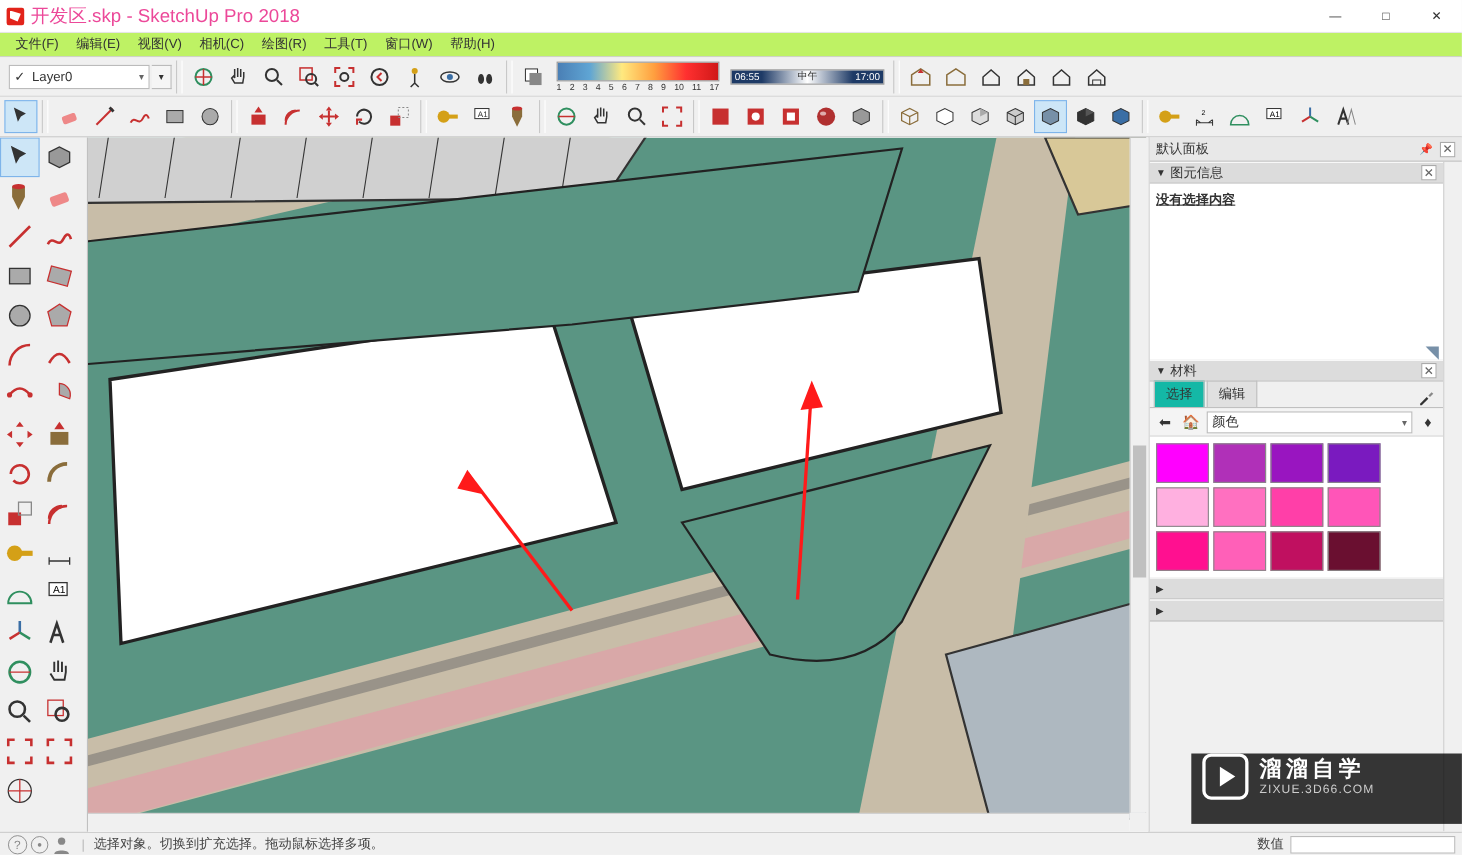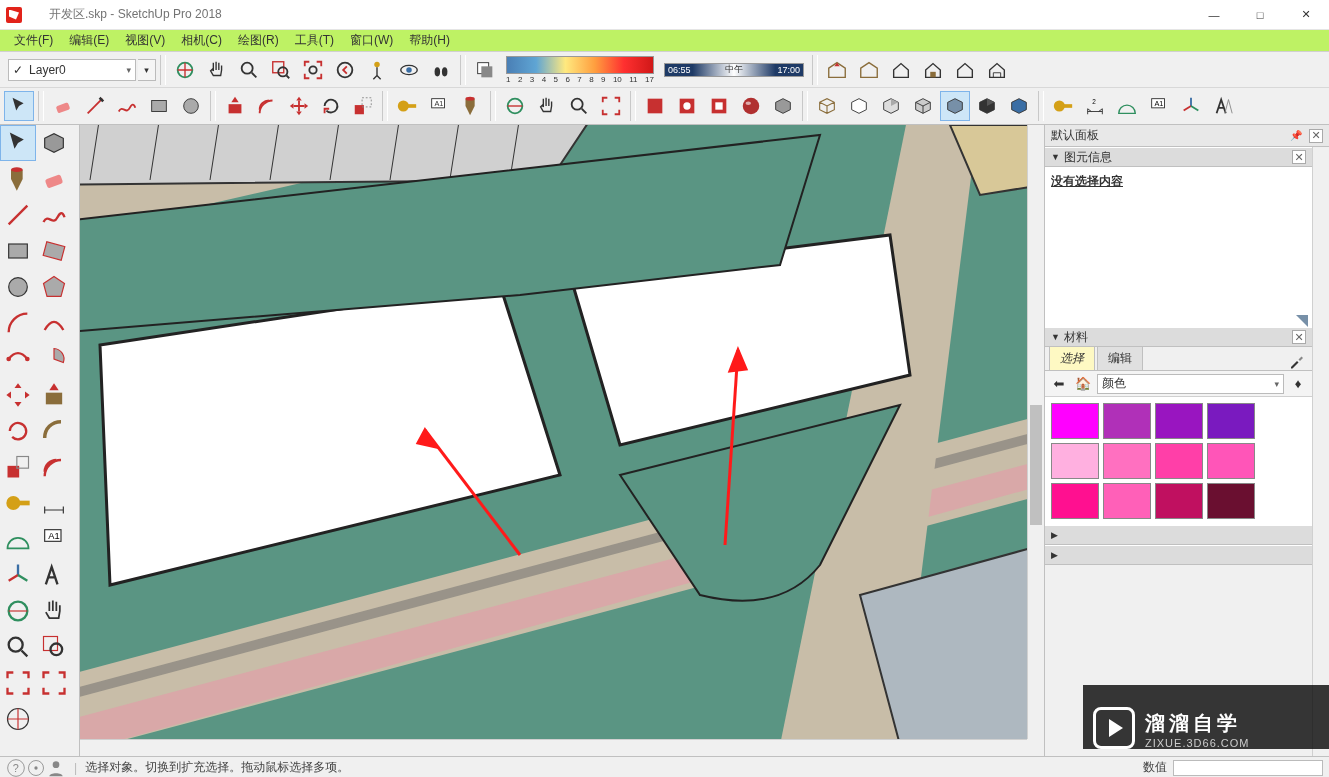--- a/index.html
+++ b/index.html
@@ -2,21 +2,21 @@
 <html><head>
 <meta charset="utf-8">
 <style>
 * { box-sizing: border-box; margin: 0; padding: 0; font-family: "Microsoft YaHei", Tahoma, sans-serif; }
 body { width: 1329px; height: 777px; background: #f0f0f0; overflow: hidden; font-size: 12px; color: #333; }
 
 
 .title-bar { height: 30px; background: #fff; display: flex; align-items: center; border-bottom: 1px solid #e5e5e5; }
 .title-bar .app-icon { width: 16px; height: 16px; margin: 0 6px; background: #e2231a; border-radius: 2px; position: relative; }
 .title-bar .app-icon::after { content: ''; position: absolute; width: 10px; height: 10px; background: #fff; top: 3px; left: 3px; clip-path: polygon(0 0, 100% 30%, 70% 100%, 0 70%); }
-.title-bar .title-text { flex: 1; color: #737373; font-size: 12px; margin-left: 21px; }
+.title-bar .title-text { flex: 1; color: #ec4899; font-size: 17px; }
 .window-controls { display: flex; }
 .window-controls .btn { width: 46px; height: 30px; display: flex; align-items: center; justify-content: center; color: #333; font-size: 11px; }
 
 
 .menu-bar { height: 22px; background: #bef264; display: flex; align-items: center; padding-left: 6px; border-bottom: 1px solid #d0d0d0; }
 .menu-bar .item { padding: 2px 8px; font-size: 12px; color: #333; }
 
 
 .toolbar-area { background: #f0f0f0; border-bottom: 1px solid #c0c0c0; }
 .toolbar-row { height: 36px; display: flex; align-items: center; padding: 0 4px; border-bottom: 1px solid #d8d8d8; gap: 2px; }
@@ -60,35 +60,35 @@
 .rp-body { background: #fff; padding: 6px; font-size: 12px; text-decoration: underline; }
 .rp-body.entity { height: 160px; }
 .rp-body.material { height: 70px; display: flex; gap: 6px; }
 .mat-preview { width: 58px; height: 58px; border: 1px solid #999; background: linear-gradient(135deg, #fff 50%, #7790a8 50%); }
 .mat-input { flex: 1; height: 20px; border: 1px solid #ccc; padding: 0 4px; background:#fafafa; color:#888; }
 .mat-side { display: flex; flex-direction: column; gap: 4px; }
 .mat-side .ico { width: 18px; height: 18px; border: 1px solid #999; background: #e8e8e8; display:flex; align-items:center; justify-content:center; font-size:11px; }
 
 .rp-tabs { height: 24px; background: #f0f0f0; display: flex; align-items: flex-end; border-bottom: 1px solid #c0c0c0; padding-left: 4px; }
 .rp-tab { padding: 3px 10px; border: 1px solid #c0c0c0; border-bottom: none; margin-right: 2px; background: #e0e0e0; font-size: 12px; }
-.rp-tab.active { background: #fef9c3; font-style: italic; }
+.rp-tab.active { background: #14b8a6; }
 .rp-tabs .dropper { margin-left: auto; margin-right: 6px; width:18px; height:18px; }
 
 .color-toolbar { height: 26px; display: flex; align-items: center; padding: 0 4px; gap: 4px; border-bottom: 1px solid #d0d0d0; background:#f4f4f4; }
 .color-toolbar .ico { width: 20px; height: 20px; display:flex; align-items:center; justify-content:center; font-size:13px; border:1px solid transparent; }
 .color-sel { flex:1; height: 20px; border: 1px solid #bbb; background:#fff; padding: 0 4px; display:flex; align-items:center; }
 .color-sel .dd { margin-left:auto; font-size:9px; color:#666; }
 
 .swatch-grid { background:#fff; padding: 6px; display: grid; grid-template-columns: repeat(4, 48px); grid-auto-rows: 36px; gap: 4px; }
 .swatch { border: 1px solid #888; }
 
 .rp-collapsed { height: 20px; background: #dcdcdc; border-top: 1px solid #fff; border-bottom: 1px solid #c0c0c0; display:flex; align-items:center; padding:0 6px; }
 .rp-collapsed .tri { margin-right:4px; font-size:9px; }
 
-.watermark { position: absolute; right: 0; bottom: 28px; width: 246px; height: 64px; background: rgba(0,0,0,0.78); display: flex; align-items: flex-end; color: #fff; padding-left: 10px; gap: 10px; margin-top: 36px; }
+.watermark { position: absolute; right: 0; bottom: 28px; width: 246px; height: 64px; background: rgba(0,0,0,0.78); display: flex; align-items: flex-start; color: #fff; padding-left: 10px; gap: 10px; margin-top: 36px; }
 .watermark .play { width: 42px; height: 42px; border: 3px solid #fff; border-radius: 8px; display:flex; align-items:center; justify-content:center; }
 .watermark .play::after { content:''; border-left: 14px solid #fff; border-top: 9px solid transparent; border-bottom: 9px solid transparent; margin-left:4px;}
 .watermark .txt .l1 { font-size: 20px; font-weight: bold; letter-spacing: 4px; }
 .watermark .txt .l2 { font-size: 11px; letter-spacing: 1px; color: #ccc; }
 
 
 .status-bar { height: 22px; background: #f0f0f0; border-top: 1px solid #c0c0c0; display: flex; align-items: center; padding: 0 6px; font-size: 12px; color: #444; }
 .status-bar .sep { margin: 0 8px; color: #bbb; }
 .status-bar .right { margin-left: auto; display:flex; align-items:center; gap:6px; }
 .status-bar .compass { width:20px; height:20px; }

